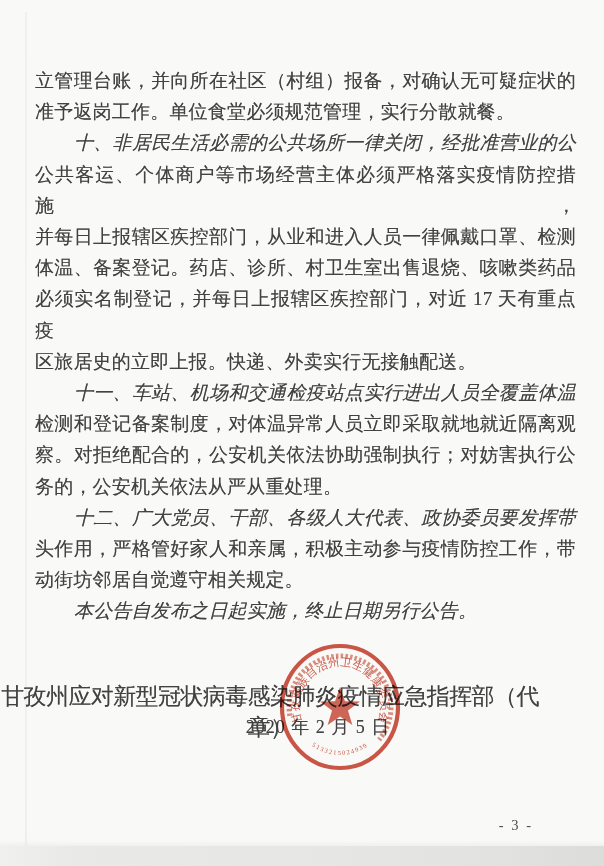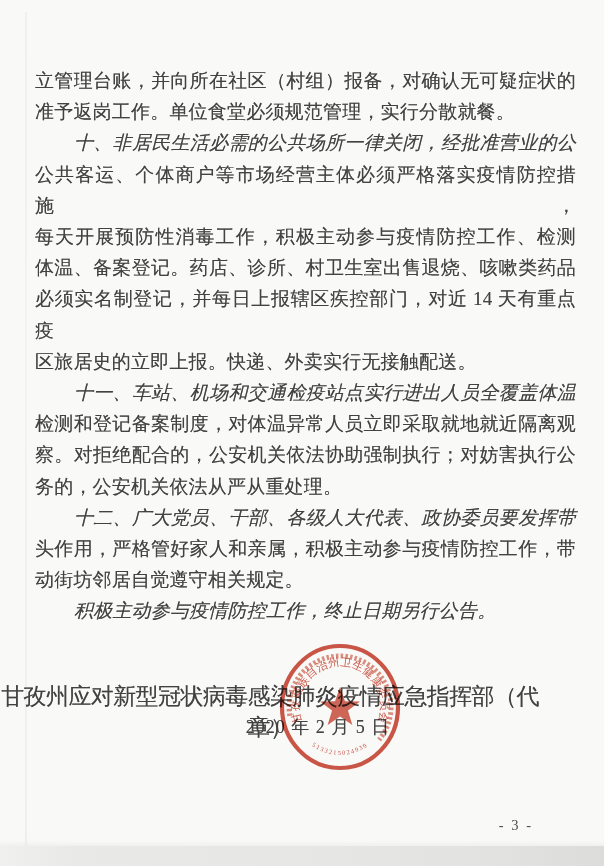--- a/index.html
+++ b/index.html
@@ -68,32 +68,32 @@
 
 <div class="page">
 
   <div class="fold-line"></div>
 
   <div class="body-text">
     <div class="ln j">立管理台账，并向所在社区（村组）报备，对确认无可疑症状的</div>
     <div class="ln">准予返岗工作。单位食堂必须规范管理，实行分散就餐。</div>
     <div class="ln j ind">十、非居民生活必需的公共场所一律关闭，经批准营业的公</div>
     <div class="ln j">公共客运、个体商户等市场经营主体必须严格落实疫情防控措施，</div>
-    <div class="ln j">每天开展预防性消毒工作，积极主动参与疫情防控工作、检测</div>
+    <div class="ln j">并每日上报辖区疾控部门，从业和进入人员一律佩戴口罩、检测</div>
     <div class="ln j">体温、备案登记。药店、诊所、村卫生室出售退烧、咳嗽类药品</div>
-    <div class="ln j">必须实名制登记，并每日上报辖区疾控部门，对近 14 天有重点疫</div>
+    <div class="ln j">必须实名制登记，并每日上报辖区疾控部门，对近 17 天有重点疫</div>
     <div class="ln">区旅居史的立即上报。快递、外卖实行无接触配送。</div>
     <div class="ln j ind">十一、车站、机场和交通检疫站点实行进出人员全覆盖体温</div>
     <div class="ln j">检测和登记备案制度，对体温异常人员立即采取就地就近隔离观</div>
     <div class="ln j">察。对拒绝配合的，公安机关依法协助强制执行；对妨害执行公</div>
     <div class="ln">务的，公安机关依法从严从重处理。</div>
     <div class="ln j ind">十二、广大党员、干部、各级人大代表、政协委员要发挥带</div>
     <div class="ln j">头作用，严格管好家人和亲属，积极主动参与疫情防控工作，带</div>
     <div class="ln">动街坊邻居自觉遵守相关规定。</div>
-    <div class="ln ind">积极主动参与疫情防控工作，终止日期另行公告。</div>
+    <div class="ln ind">本公告自发布之日起实施，终止日期另行公告。</div>
   </div>
 
   <div class="signature">甘孜州应对新型冠状病毒感染肺炎疫情应急指挥部（代章）</div>
   <div class="date-line">2020 年 2 月 5 日</div>
 
   <svg class="seal" viewBox="0 0 126 130" aria-hidden="true">
     <ellipse cx="63" cy="65" rx="58" ry="61" fill="none" stroke="#c7402e" stroke-width="4.2"></ellipse>
     <path d="M 12.8 73.9 A 51 51 0 1 1 102.1 97.8" fill="none" stroke="#c9452f" stroke-width="5" stroke-dasharray="2.5 2.2" opacity="0.68"></path>
     <path id="sealTextArc" d="M 24.5 79 A 41 41 0 1 1 101.5 79" fill="none"></path>
     <text font-size="11" fill="#c7402e" letter-spacing="0.4">

